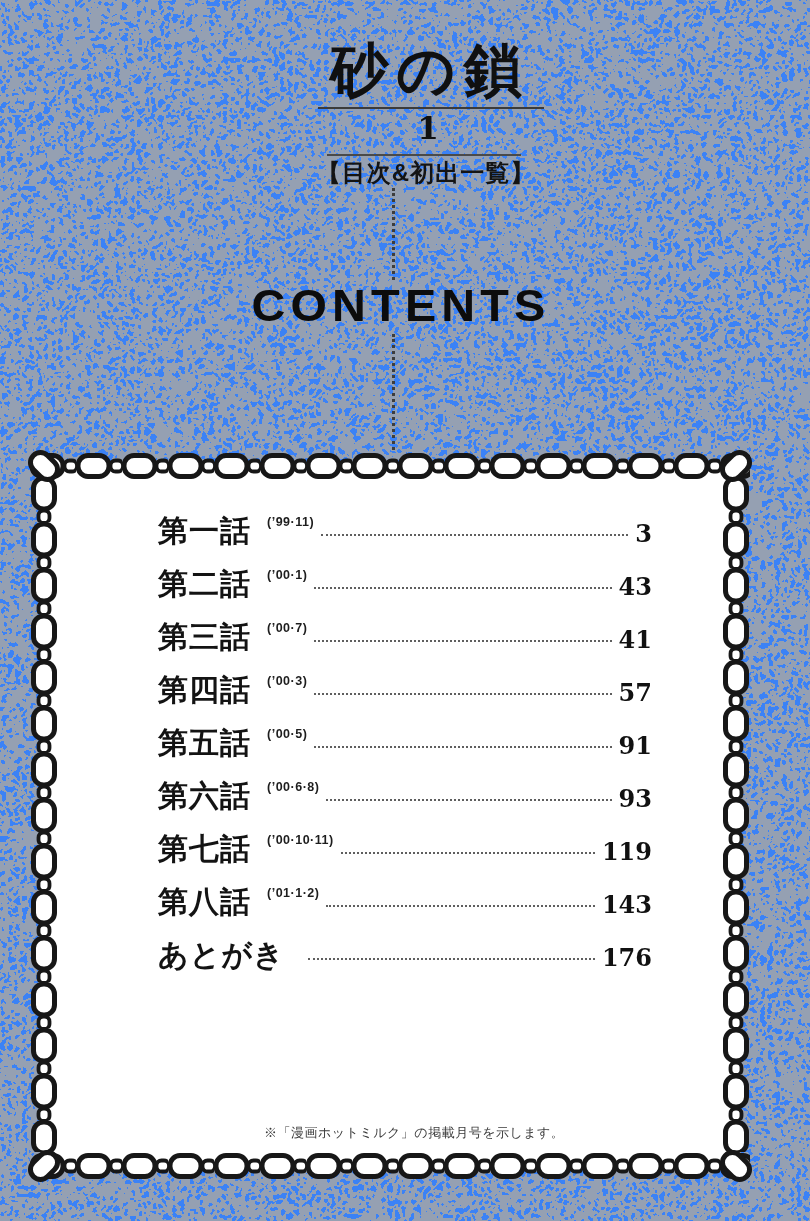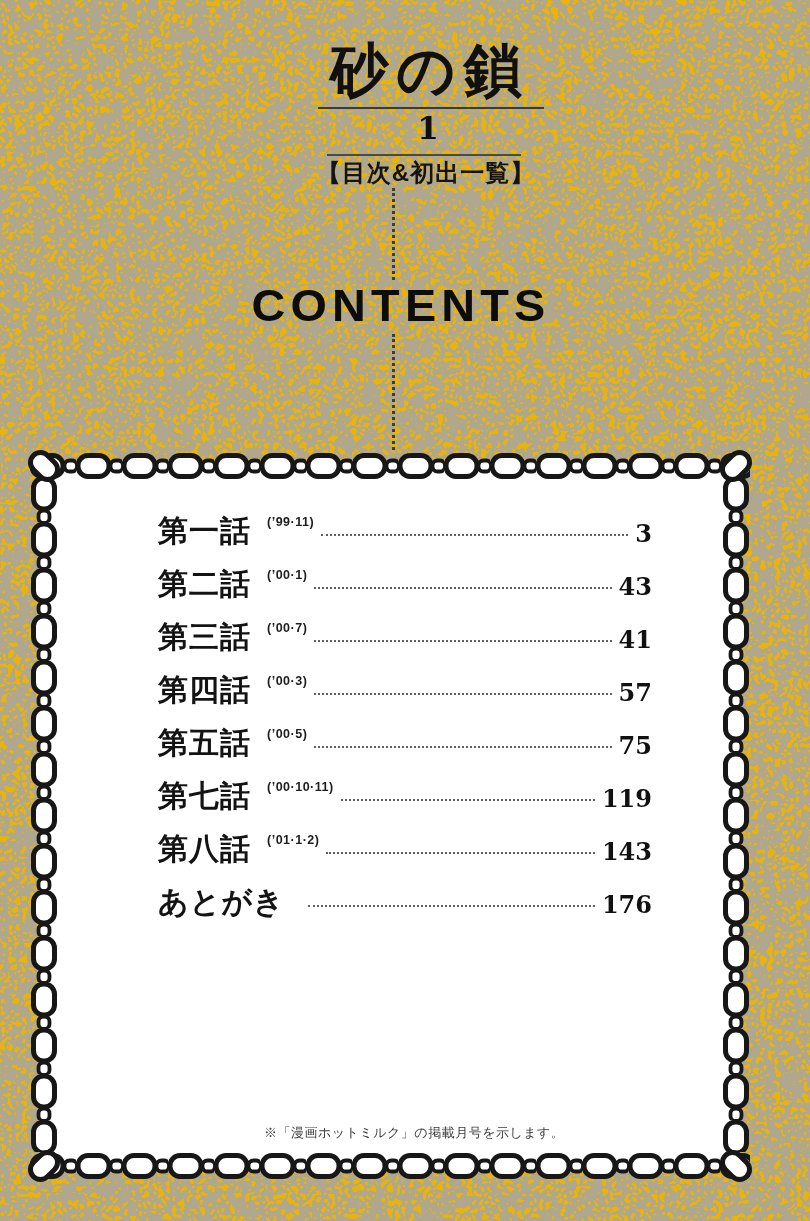--- a/index.html
+++ b/index.html
@@ -1,18 +1,18 @@
 <!DOCTYPE html>
 <html><head>
 <meta charset="utf-8">
 <style>
   html,body{margin:0;padding:0;background:#ffffff;}
   .page{
     position:relative;width:810px;height:1221px;overflow:hidden;
-    background:#eab308;font-family:"Liberation Sans",sans-serif;color:#151515;
+    background:#3b82f6;font-family:"Liberation Sans",sans-serif;color:#151515;
   }
   .layer{position:absolute;left:0;top:0;pointer-events:none;}
 
   
   .series-title{
     position:absolute;top:32px;left:430px;transform:translateX(-50%);
     font-size:58px;font-weight:900;letter-spacing:8px;white-space:nowrap;
     color:#101010;
   }
   .title-rule{position:absolute;top:107px;left:318px;width:226px;height:2px;background:#3b3b3b;}
@@ -143,21 +143,27 @@
     <div class="toc-row">
       <span class="toc-title">第四話</span>
       <span class="toc-date">(’00·3)</span>
       <span class="toc-leader"></span>
       <span class="toc-page">57</span>
     </div>
     <div class="toc-row">
       <span class="toc-title">第五話</span>
       <span class="toc-date">(’00·5)</span>
       <span class="toc-leader"></span>
-      <span class="toc-page">75</span>
+      <span class="toc-page">91</span>
+    </div>
+    <div class="toc-row">
+      <span class="toc-title">第六話</span>
+      <span class="toc-date">(’00·6·8)</span>
+      <span class="toc-leader"></span>
+      <span class="toc-page">93</span>
     </div>
     <div class="toc-row">
       <span class="toc-title">第七話</span>
       <span class="toc-date">(’00·10·11)</span>
       <span class="toc-leader"></span>
       <span class="toc-page">119</span>
     </div>
     <div class="toc-row">
       <span class="toc-title">第八話</span>
       <span class="toc-date">(’01·1·2)</span>

